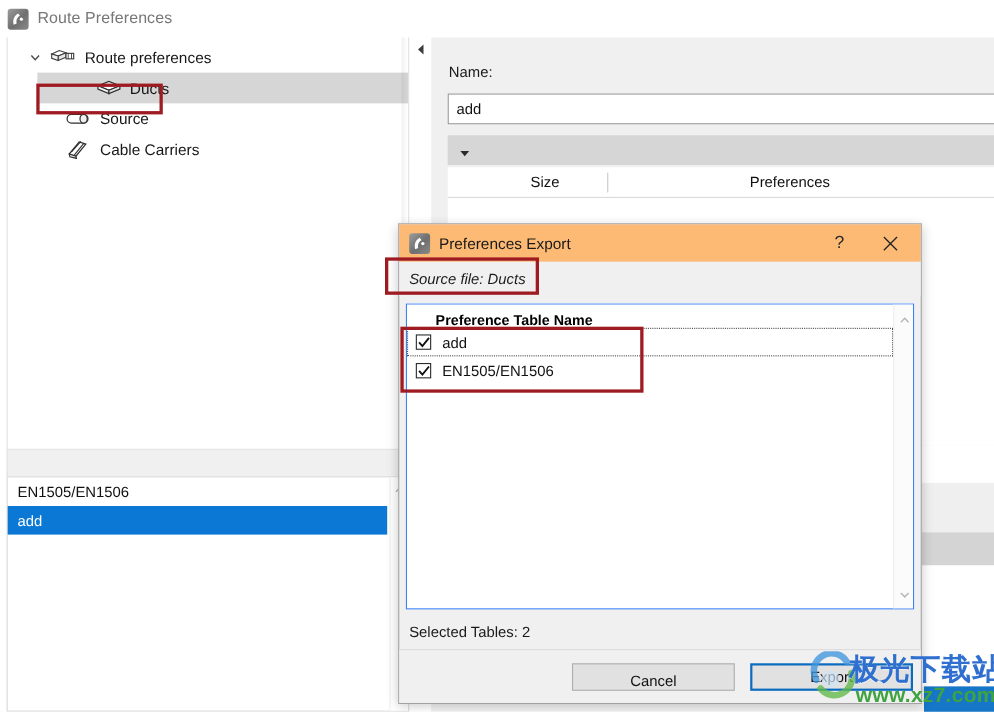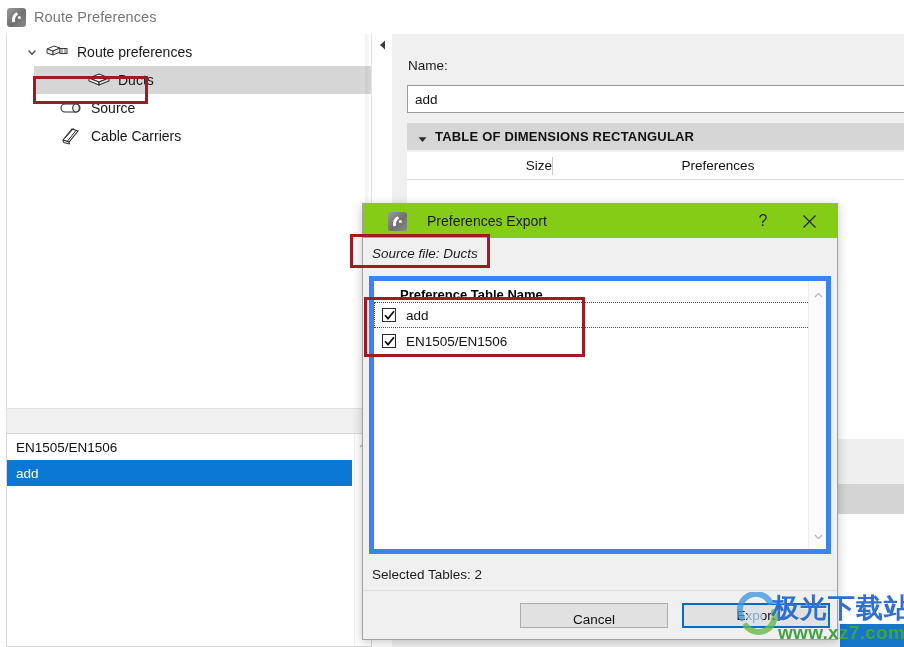--- a/index.html
+++ b/index.html
@@ -80,21 +80,21 @@
     background: #d6d6d6; display: flex; align-items: center; gap: 8px;
     padding-left: 11px; font-weight: bold; font-size: 13px; color: #111;
     letter-spacing: .2px;
   }
   .caret-down { width: 9px; height: 9px; flex: 0 0 auto; }
   .table-head {
     position: absolute; left: 15px; top: 118px; width: 520px; height: 28px;
     background: #ffffff; border-bottom: 1px solid #dadada;
     display: flex; align-items: center; font-size: 13.5px; color: #111;
   }
-  .th-size { width: 145px; text-align: right; padding-left: 32px; }
+  .th-size { width: 145px; text-align: center; padding-left: 32px; }
   .th-divider { width: 1px; height: 18px; background: #c8c8c8; }
   .th-desc { width: 330px; text-align: center; }
   .table-body {
     position: absolute; left: 15px; top: 146px; width: 520px; height: 225px;
     background: #ffffff;
   }
 
   
   .band { position: absolute; left: 0; width: 512px; }
   .band-a { top: 371px; height: 34px; background: #ffffff; }
@@ -130,40 +130,40 @@
   }
 
   
   .dialog {
     position: absolute; left: 362px; top: 203px; width: 476px; height: 437px;
     background: #f0f0f0; border: 1px solid #a2a2a2;
     box-shadow: 0 2px 10px rgba(0,0,0,.22);
   }
   .dlg-titlebar {
     position: absolute; left: 0; top: 0; width: 474px; height: 34px;
-    background: #84cc16; display: flex; align-items: center; padding-left: 25px; gap: 20px;
+    background: #fdba74; display: flex; align-items: center; padding-left: 9px; gap: 8px;
   }
   .dlg-title { font-size: 14px; color: #1a1a1a; }
   .dlg-help {
     position: absolute; right: 57px; top: 0; width: 34px; height: 34px;
     display: flex; align-items: center; justify-content: center;
     font-size: 16px; color: #2a2a2a; cursor: default;
   }
   .dlg-close {
     position: absolute; right: 6px; top: 0; width: 44px; height: 34px;
     display: flex; align-items: center; justify-content: center; cursor: default;
   }
   .dlg-source {
     position: absolute; left: 0; top: 34px; width: 474px; height: 31px;
     background: #f0f0f0; display: flex; align-items: center; padding-left: 9px;
     font-size: 13.5px; color: #1a1a1a; font-style: italic;
   }
   .dlg-listbox {
     position: absolute; left: 6px; top: 72px; width: 462px; height: 278px;
-    background: #ffffff; border: 5px solid #3b82f6;
+    background: #ffffff; border: 1px solid #3b82f6;
   }
   .lb-head {
     height: 21px; display: flex; align-items: flex-end;
     padding-left: 26px; font-weight: bold; font-size: 13px; color: #000;
     background: #ffffff;
   }
   .lb-rows { position: absolute; left: 0; top: 21px; width: 442px; }
   .lb-row {
     height: 26px; display: flex; align-items: center; gap: 10px;
     padding-left: 8px; font-size: 13.5px; color: #111;
@@ -306,21 +306,20 @@
 
     <div class="field-label">Name:</div>
     <input class="name-input" type="text" value="add" style="">
 
     <div class="section-header">
       <span class="caret-down">
         <svg width="9" height="9" viewBox="0 0 9 9">
             <path d="M0.5 2.2 L8.5 2.2 L4.5 7 Z" fill="#2a2a2a"></path>
           </svg>
       </span>
-      <span>TABLE OF DIMENSIONS RECTANGULAR</span>
     </div>
 
     <div class="table-head">
       <div class="th-size">Size</div>
       <div class="th-divider"></div>
       <div class="th-desc">Preferences</div>
     </div>
     <div class="table-body"></div>
 
     <div class="band band-a"></div>

